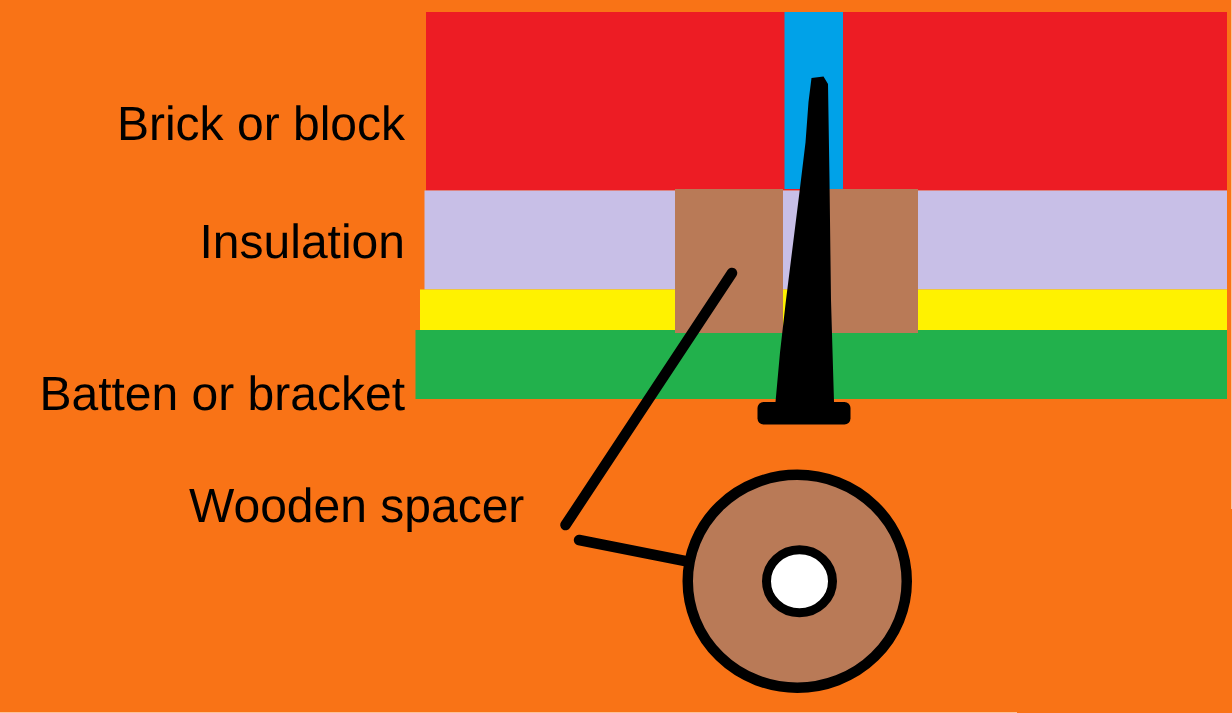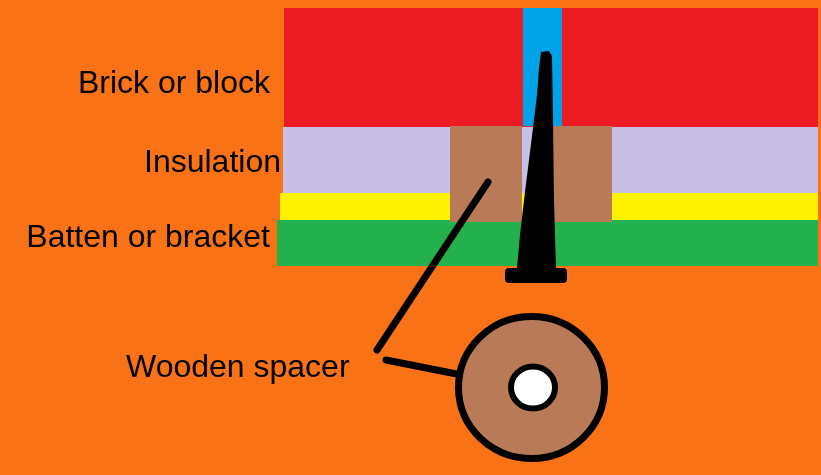--- a/index.html
+++ b/index.html
@@ -26,24 +26,24 @@
     font-size: 32px;
     line-height: 40px;
     white-space: nowrap;
   }
   .lbl.right {
     left: 0;
     width: 270px;
     text-align: right;
   }
   .lbl-brick        { top: 62px; }
-  .lbl-insulation   { top: 141px; padding-left: 11px; }
+  .lbl-insulation   { top: 141px; }
   .lbl-plasterboard { top: 189px; }
-  .lbl-batten       { top: 216px; }
-  .lbl-spacer       { left: 126px; top: 346px; }
+  .lbl-batten       { top: 242px; }
+  .lbl-spacer       { left: 126px; top: 317px; }
 </style>
 </head>
 <body>
 
 <div class="stage">
 
   <svg width="821" height="475" viewBox="0 0 821 475">
 
     <rect x="284" y="8" width="534" height="119" fill="#ED1C24"></rect>
 

